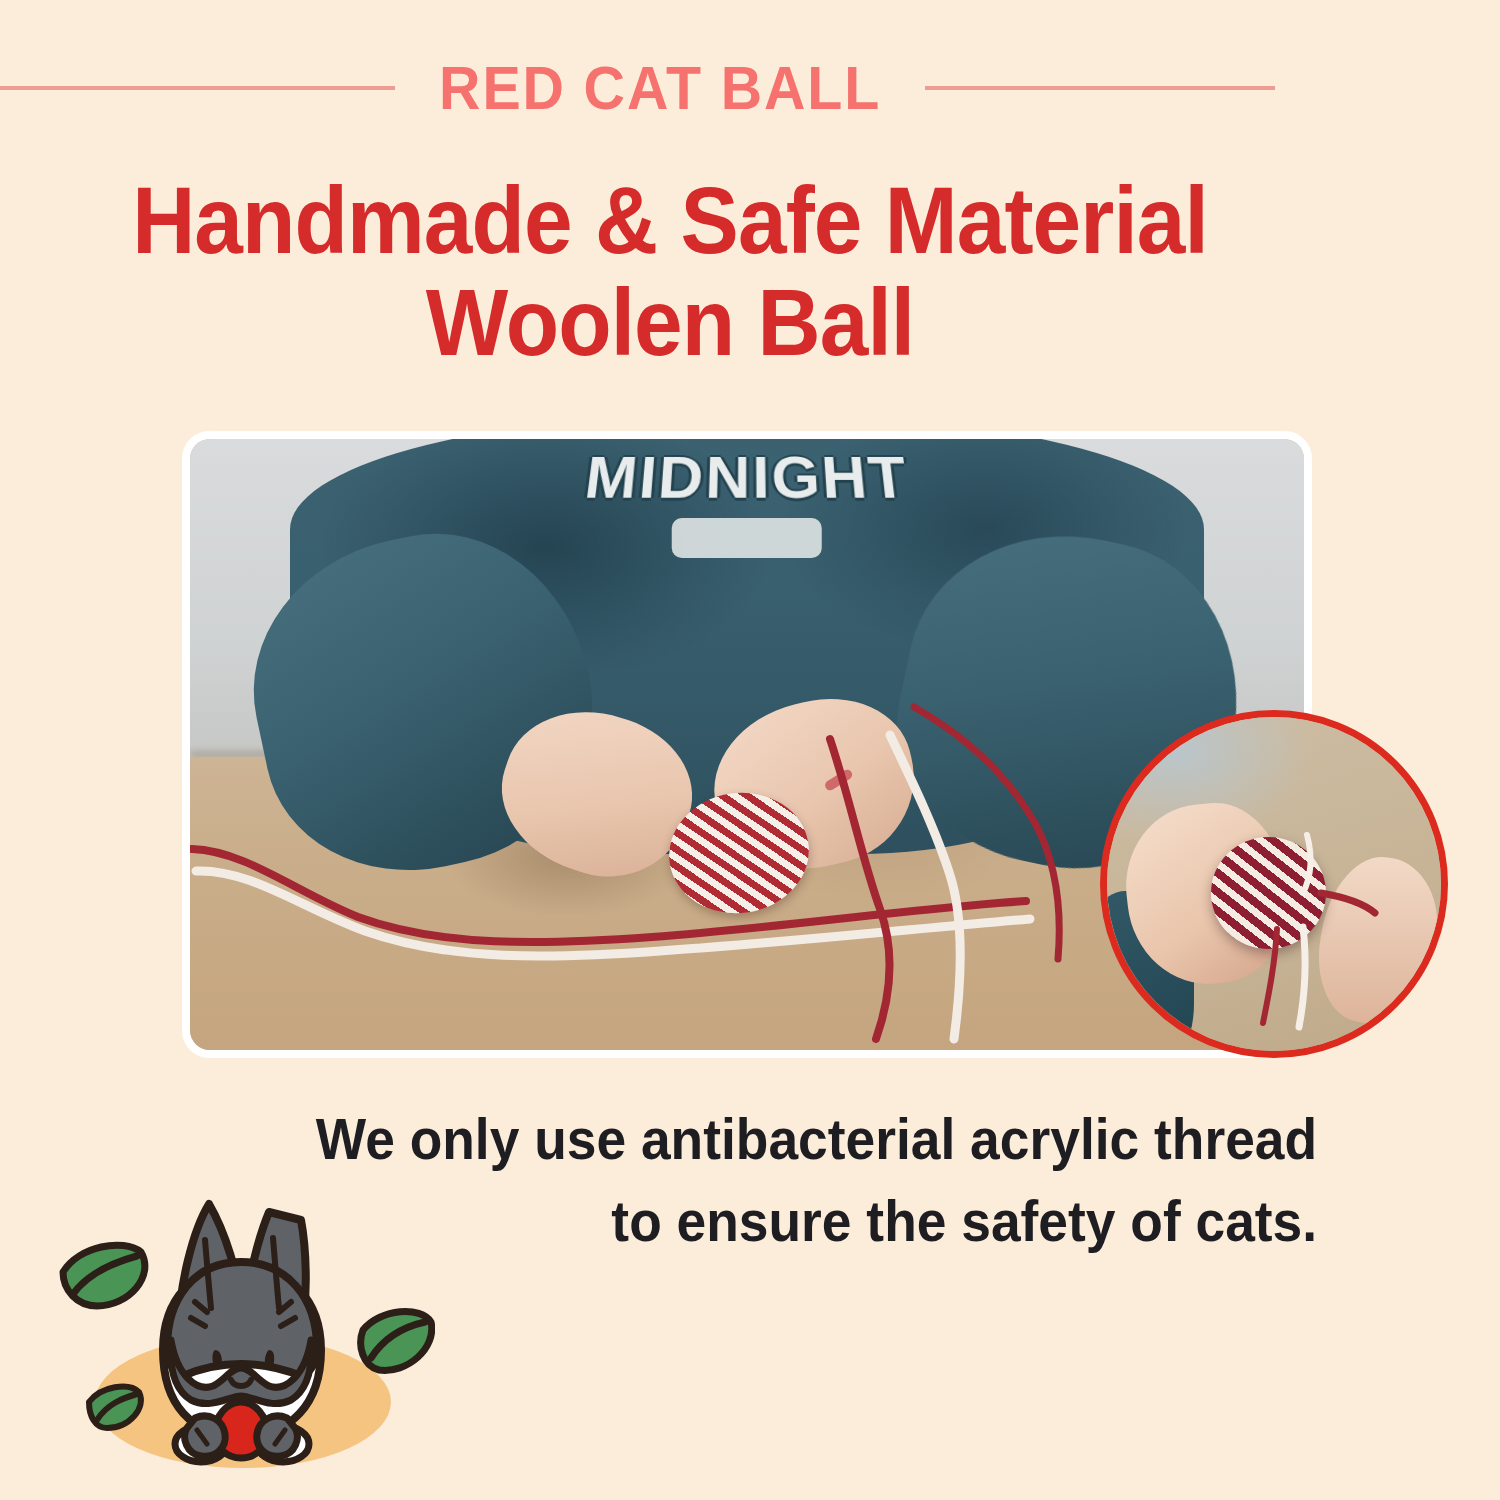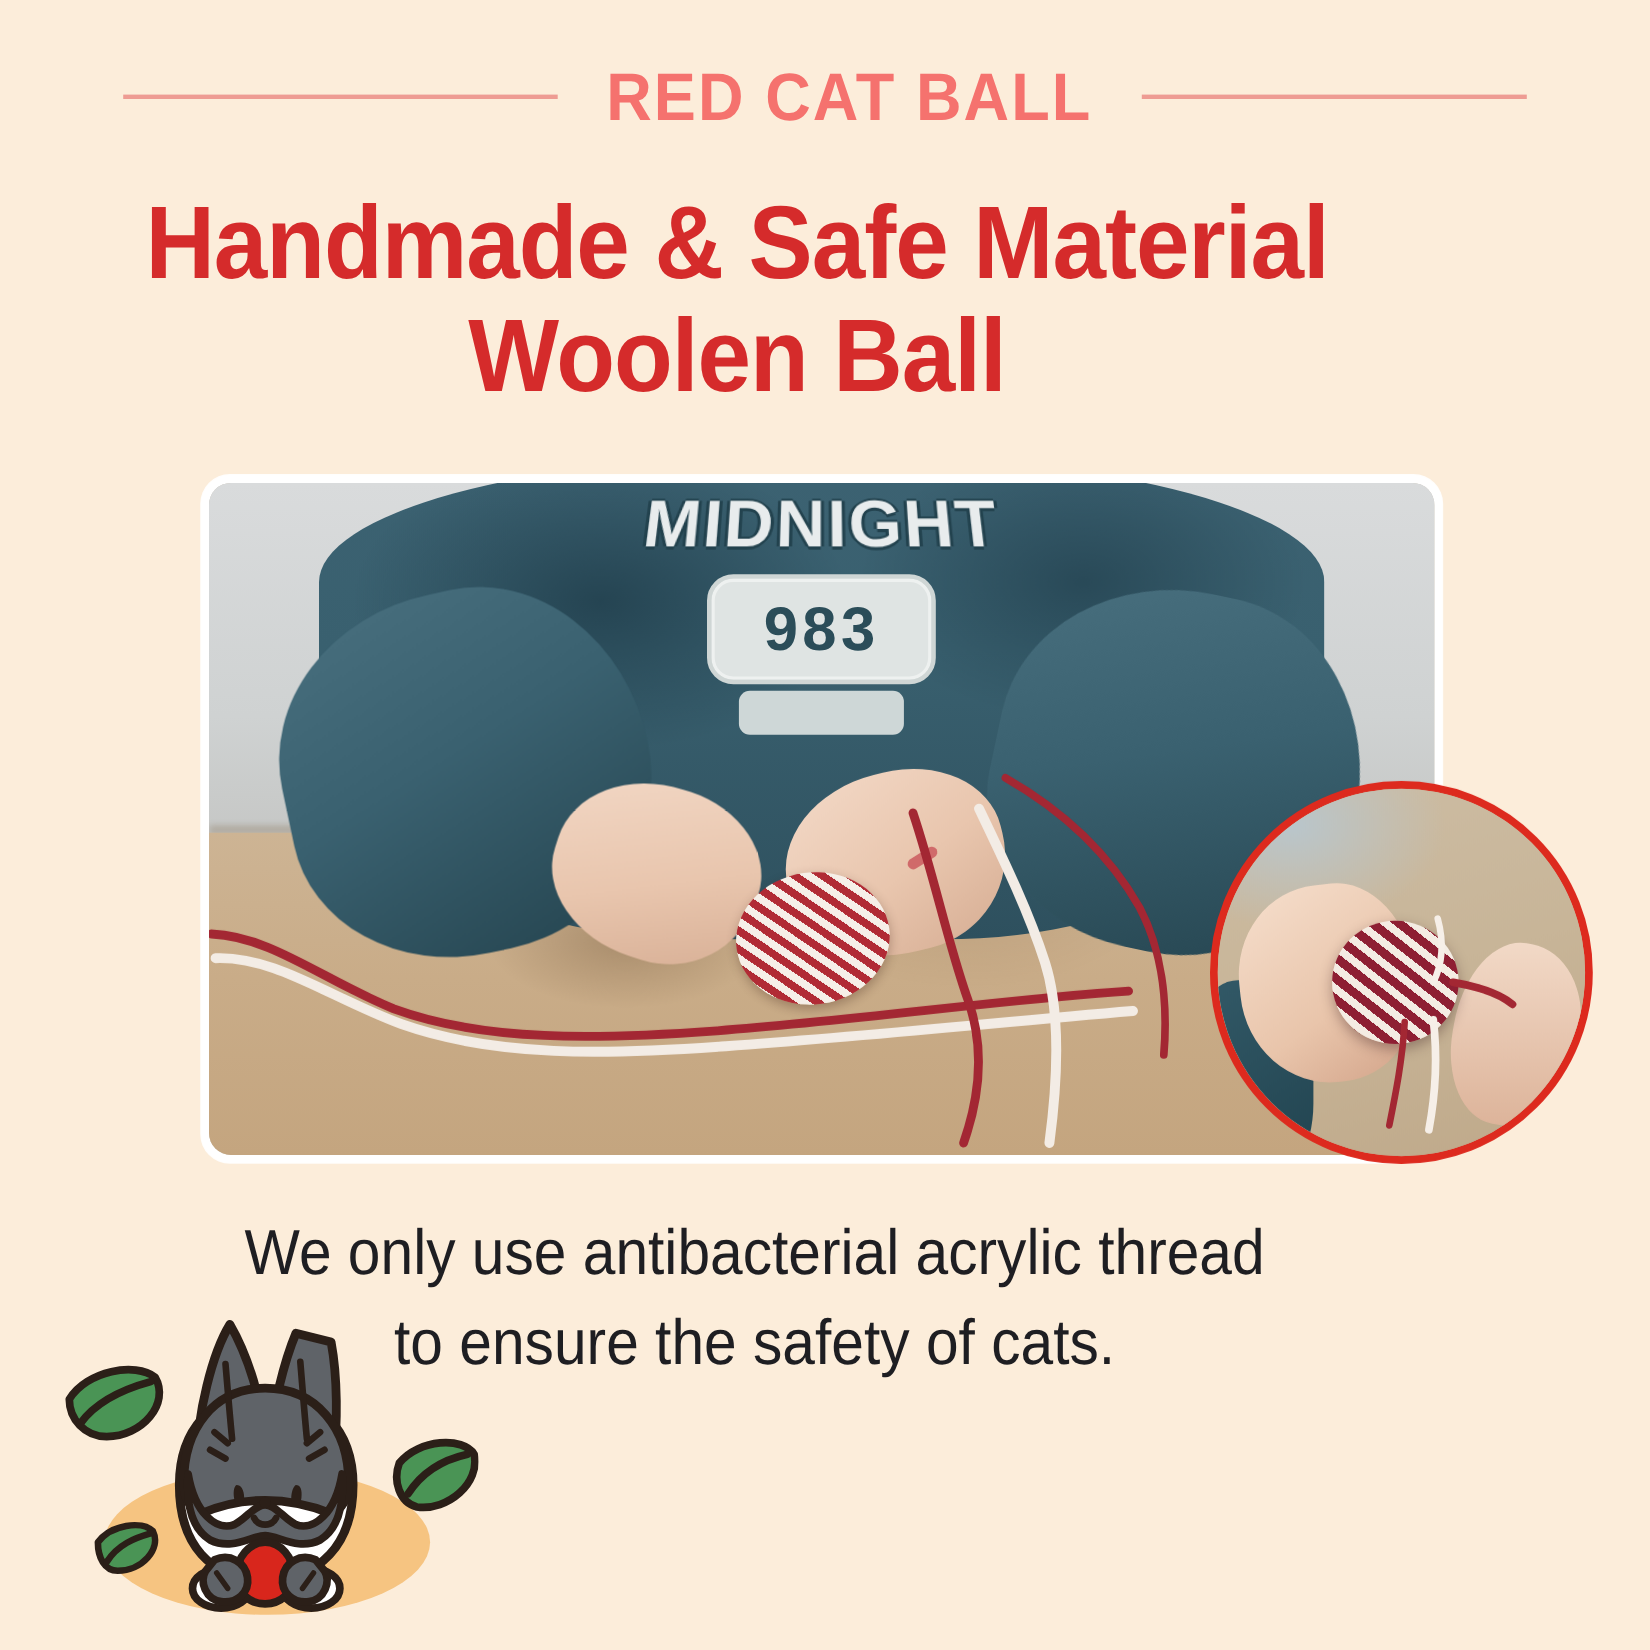--- a/index.html
+++ b/index.html
@@ -17,21 +17,21 @@
 
   
   .eyebrow-row {
     position: absolute;
     top: 52px;
     left: 0;
     width: 1500px;
     height: 72px;
     display: flex;
     align-items: center;
-    justify-content: center;
+    justify-content: flex-start;
     gap: 30px;
   }
   .rule {
     height: 4px;
     background: #EE9C93;
     flex: 0 0 auto;
   }
   .rule-left  { width: 395px; }
   .rule-right { width: 350px; }
   .eyebrow-text {
@@ -241,24 +241,24 @@
       repeating-linear-gradient(38deg, #8e1f33 0 8px, #f4ece3 8px 15px);
     box-shadow: 0 5px 12px rgba(50,20,25,.35);
   }
 
   
   .body-copy {
     position: absolute;
     left: 0;
     top: 1098px;
     width: 1372px;
-    text-align: center;
+    text-align: right;
     color: #1E1E22;
     font-family: "Liberation Sans", sans-serif;
-    font-weight: 400;
+    font-weight: 700;
     font-size: 58px;
     line-height: 1.42;
   }
   .body-copy .bc-line {
     display:block;
     transform: scaleX(0.92);
   }
 
   
   .mascot {
@@ -286,21 +286,20 @@
 <div class="photo-card">
   <div class="photo-frame">
     <div class="scene">
       <div class="wall"></div>
       <div class="table-edge"></div>
       <div class="table-top"></div>
 
       <div class="torso">
         <div class="chest-text">
           <span class="chest-word">MIDNIGHT</span>
-          <div class="chest-patch">983</div>
           <div class="chest-patch2"></div>
         </div>
       </div>
       <div class="sleeve-l"></div>
       <div class="sleeve-r"></div>
 
       <div class="hand hand-l"></div>
       <div class="hand hand-r">
         <div class="ring"></div>
       </div>

